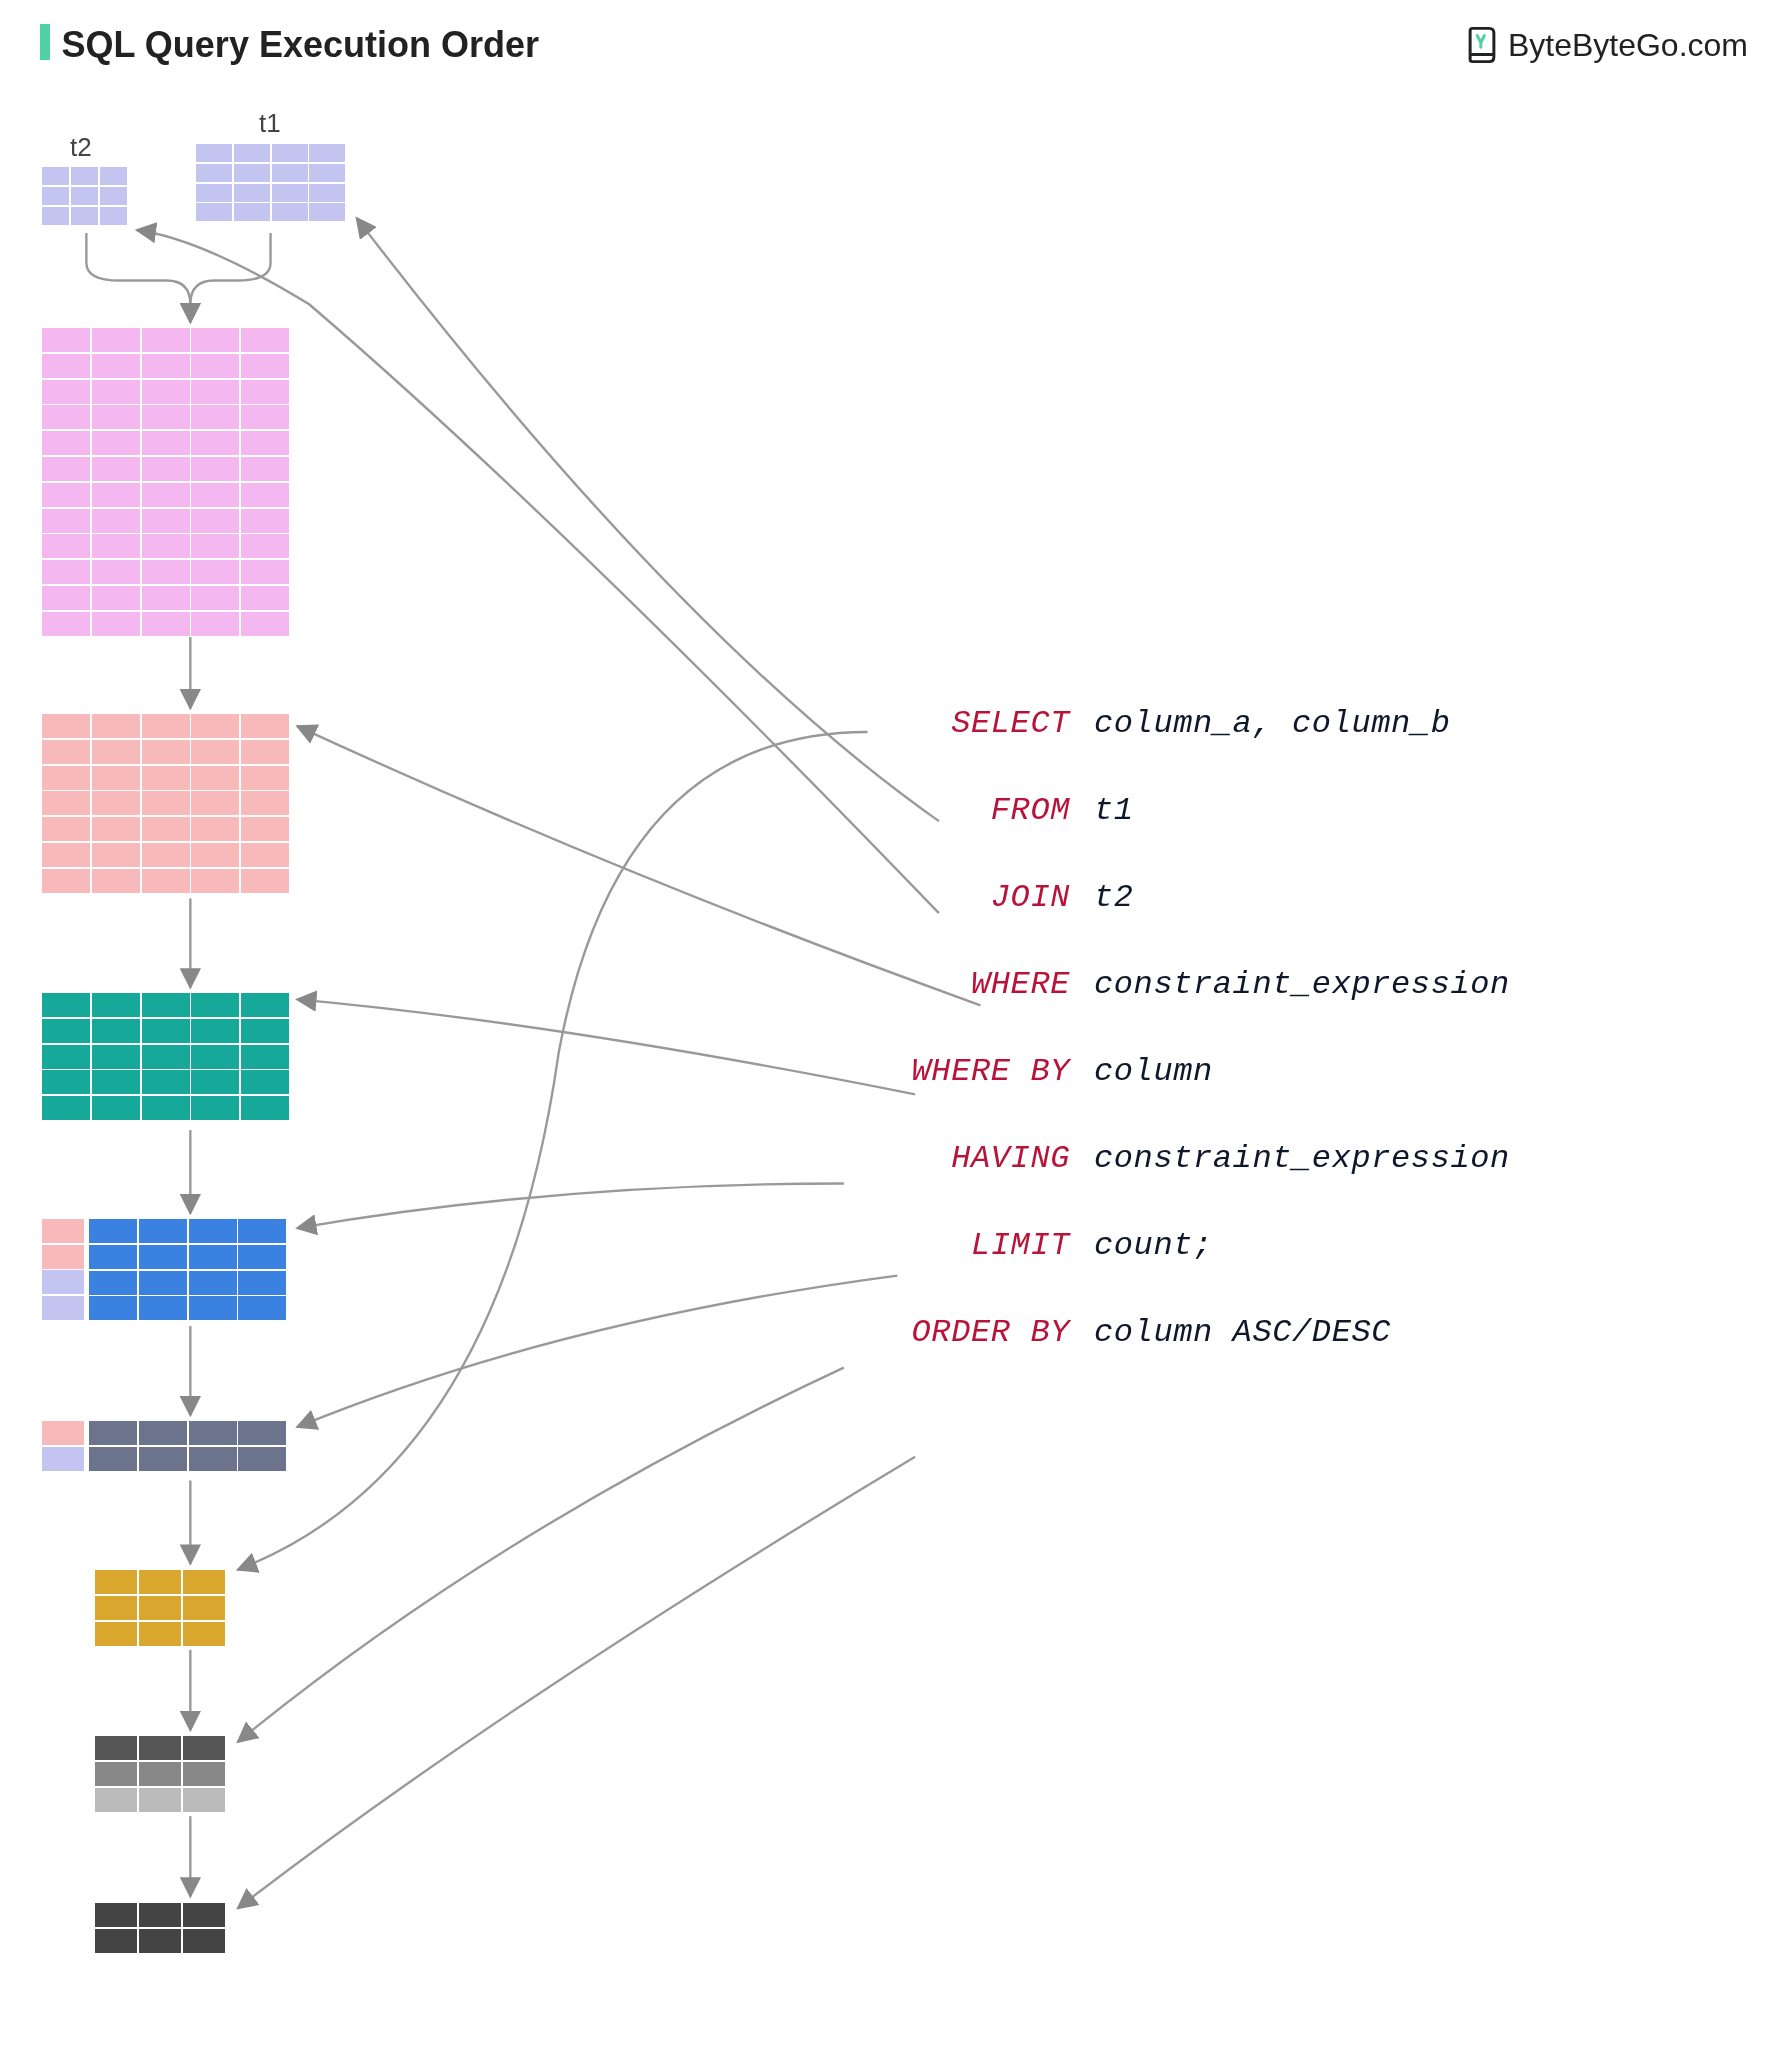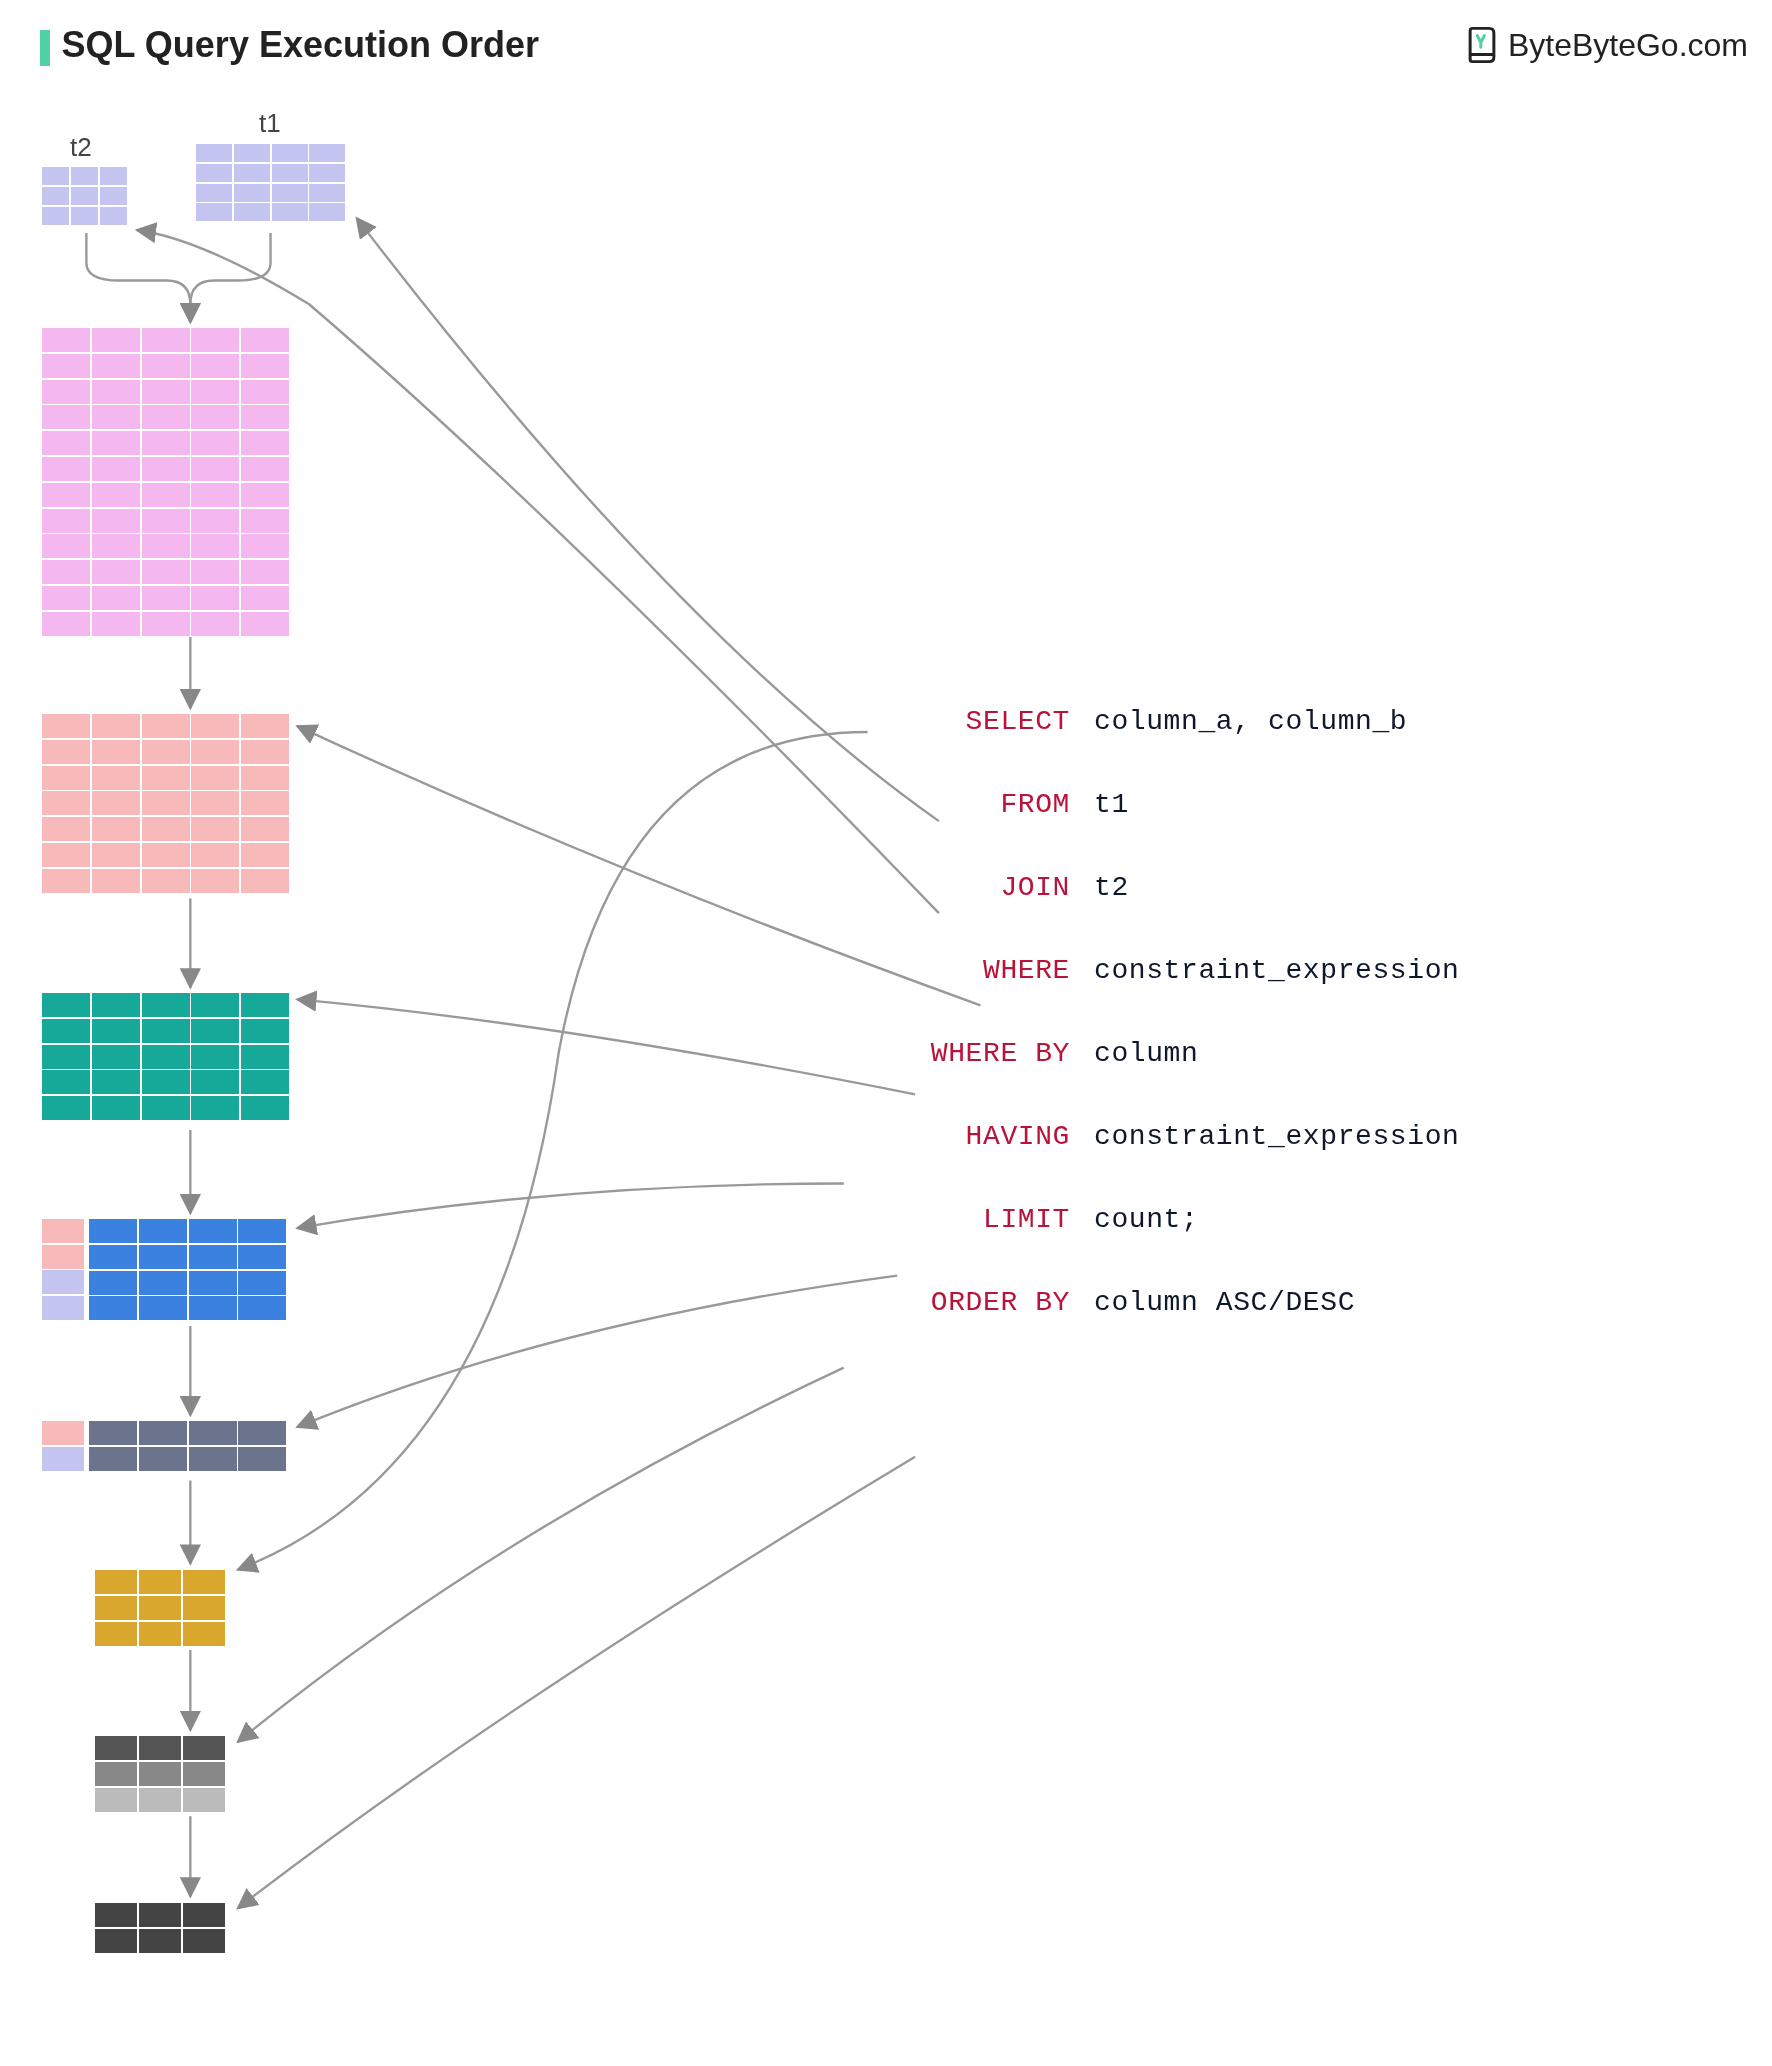--- a/index.html
+++ b/index.html
@@ -13,21 +13,21 @@
     position: relative;
   }
   .header {
     display: flex;
     justify-content: space-between;
     align-items: center;
     margin-bottom: 36px;
   }
   .title-wrap {
     display: flex;
-    align-items: flex-end;
+    align-items: flex-start;
     gap: 12px;
     padding-left: 16px;
   }
   .title-bar {
     width: 9.5px;
     height: 36px;
     background: #4fd1a5;
   }
   .title {
     font-size: 36px;
@@ -63,22 +63,23 @@
     gap: 1.8px;
   }
   .cell {
     background: var(--cell-bg);
   }
   .query-list {
     position: absolute;
     left: 773px;
     top: 606px;
     font-family: "SFMono-Regular", Consolas, "Liberation Mono", Menlo, monospace;
-    font-size: 28px;
+    font-size: 32px;
     line-height: 1.0;
+    font-style: italic;
   }
   .query-row {
     display: flex;
     margin-bottom: 55px;
     align-items: baseline;
   }
   .kw {
     color: #b8143a;
     font-weight: 500;
     text-align: right;

